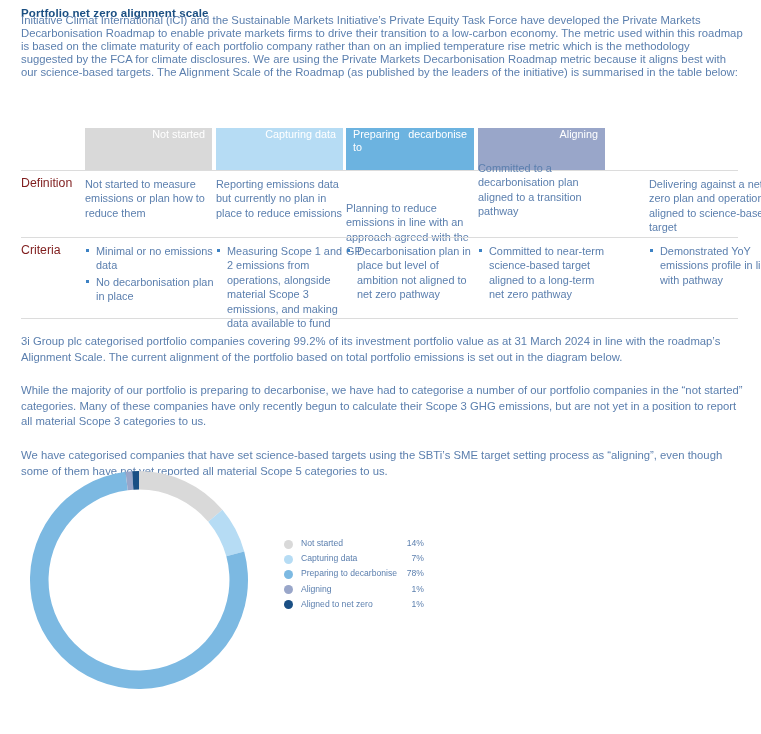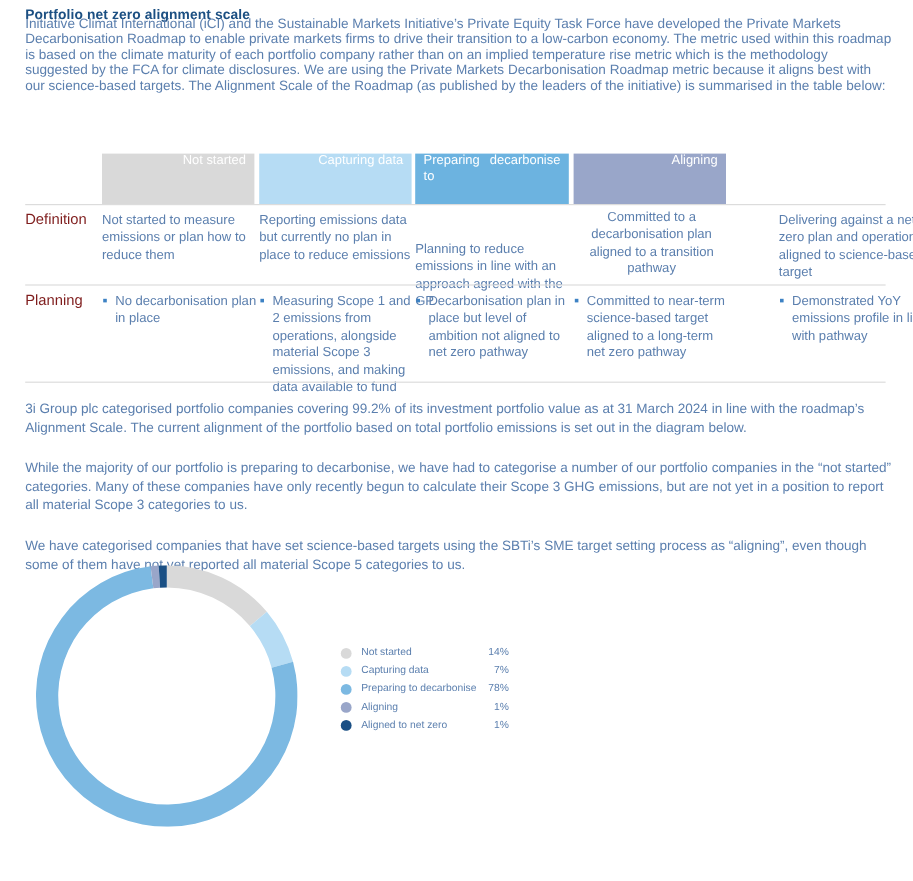--- a/index.html
+++ b/index.html
@@ -118,28 +118,29 @@
         <span>Aligning</span>
         <span></span>
       </div>
     </div>
 
     <div class="rule" style="top:42px;"></div>
     <div class="row-label" style="top:48px; left:0;">Definition</div>
     <div class="cell c1" style="top:49px;">Not started to measure emissions or plan how to reduce them</div>
     <div class="cell c2" style="top:49px;">Reporting emissions data but currently no plan in place to reduce emissions</div>
     <div class="cell c3" style="top:49px;margin-top:24px;">Planning to reduce emissions in line with an approach agreed with the GP</div>
-    <div class="cell c4" style="top:46px;text-align:center;">Committed to a decarbonisation plan aligned to a transition pathway</div>
+    <div class="cell c4" style="top:33px;">Committed to a decarbonisation plan aligned to a transition pathway</div>
     <div class="cell c5" style="top:49px;">Delivering against a net zero plan and operations aligned to science-based target</div>
 
     <div class="rule" style="top:109px;"></div>
-    <div class="row-label" style="top:115px; left:0;">Planning</div>
+    <div class="row-label" style="top:115px; left:0;">Criteria</div>
 
     <div class="cell c1" style="top:116px;">
       <ul>
+        <li>Minimal or no emissions data</li>
         <li>No decarbonisation plan in place</li>
       </ul>
     </div>
     <div class="cell c2" style="top:116px;">
       <ul>
         <li>Measuring Scope 1 and 2 emissions from operations, alongside material Scope 3 emissions, and making data available to fund</li>
       </ul>
     </div>
     <div class="cell c3" style="top:116px;">
       <ul>

